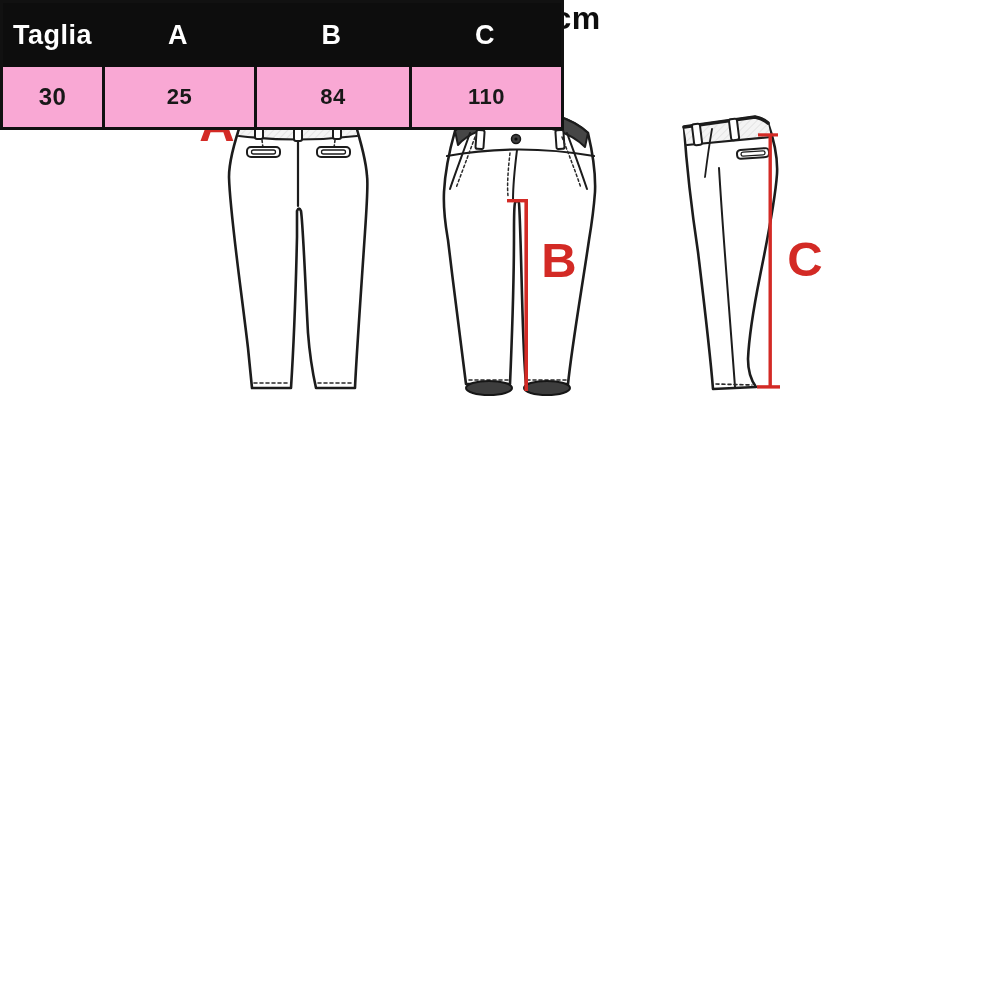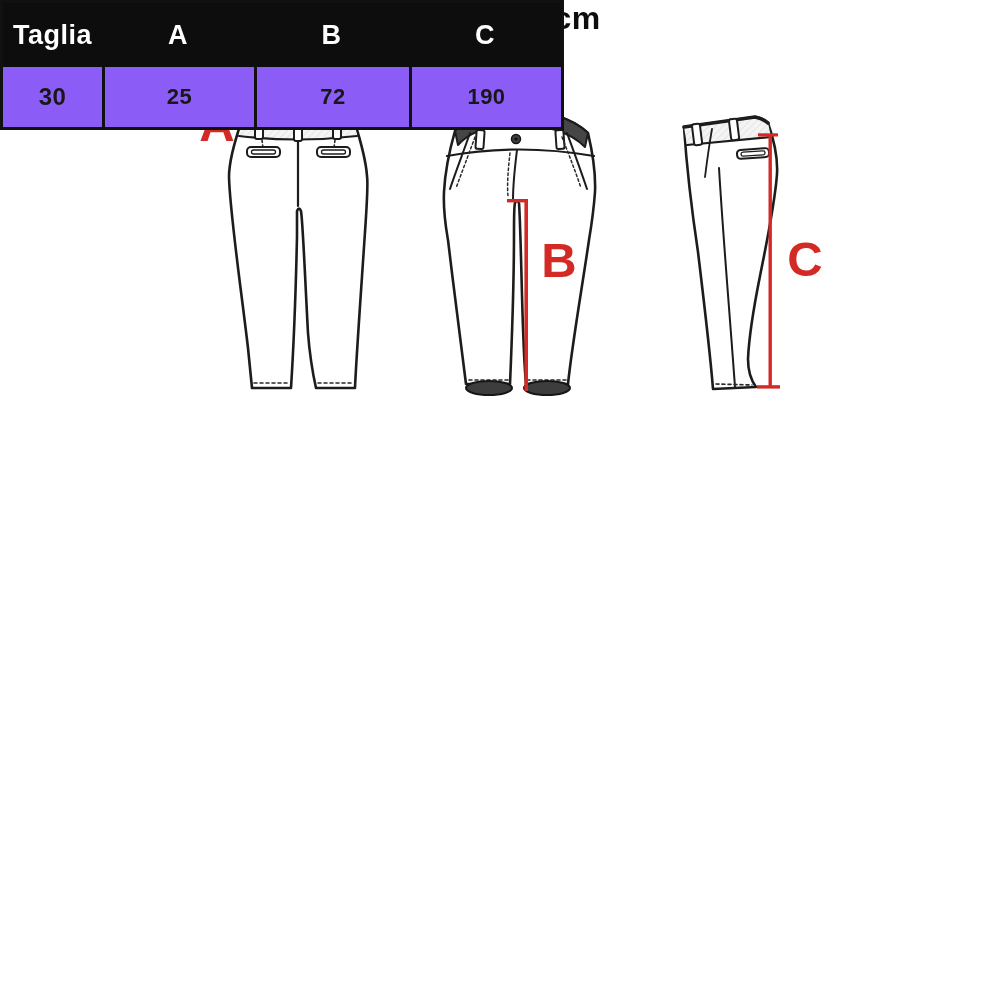--- a/index.html
+++ b/index.html
@@ -28,21 +28,21 @@
   .title-underline{
     position:absolute;
     left:381; top:496;
     width:239px; height:3px;
     background:#101010;
   }
   .size-table{
     position:absolute;
     left:237; top:516;
     border:3px solid #111111;
-    background:#8b5cf6;
+    background:#f9a8d4;
   }
   .t-row{display:grid;grid-template-columns:99px 152px 155px 152px;}
   .t-head{height:64px;background:#0d0d0d;color:#ffffff;}
   .t-body{height:60px;color:#181818;}
   .t-cell{
     display:flex;align-items:center;justify-content:center;
     font-weight:bold;
     font-size:27px;
     letter-spacing:.5px;
   }
@@ -203,18 +203,18 @@
   <div class="size-table">
     <div class="t-row t-head">
       <div class="t-cell">Taglia</div>
       <div class="t-cell">A</div>
       <div class="t-cell">B</div>
       <div class="t-cell">C</div>
     </div>
     <div class="t-row t-body">
       <div class="t-cell first">30</div>
       <div class="t-cell">25</div>
-      <div class="t-cell">72</div>
-      <div class="t-cell">190</div>
+      <div class="t-cell">84</div>
+      <div class="t-cell">110</div>
     </div>
   </div>
 
 </div>
 
 </body></html>

